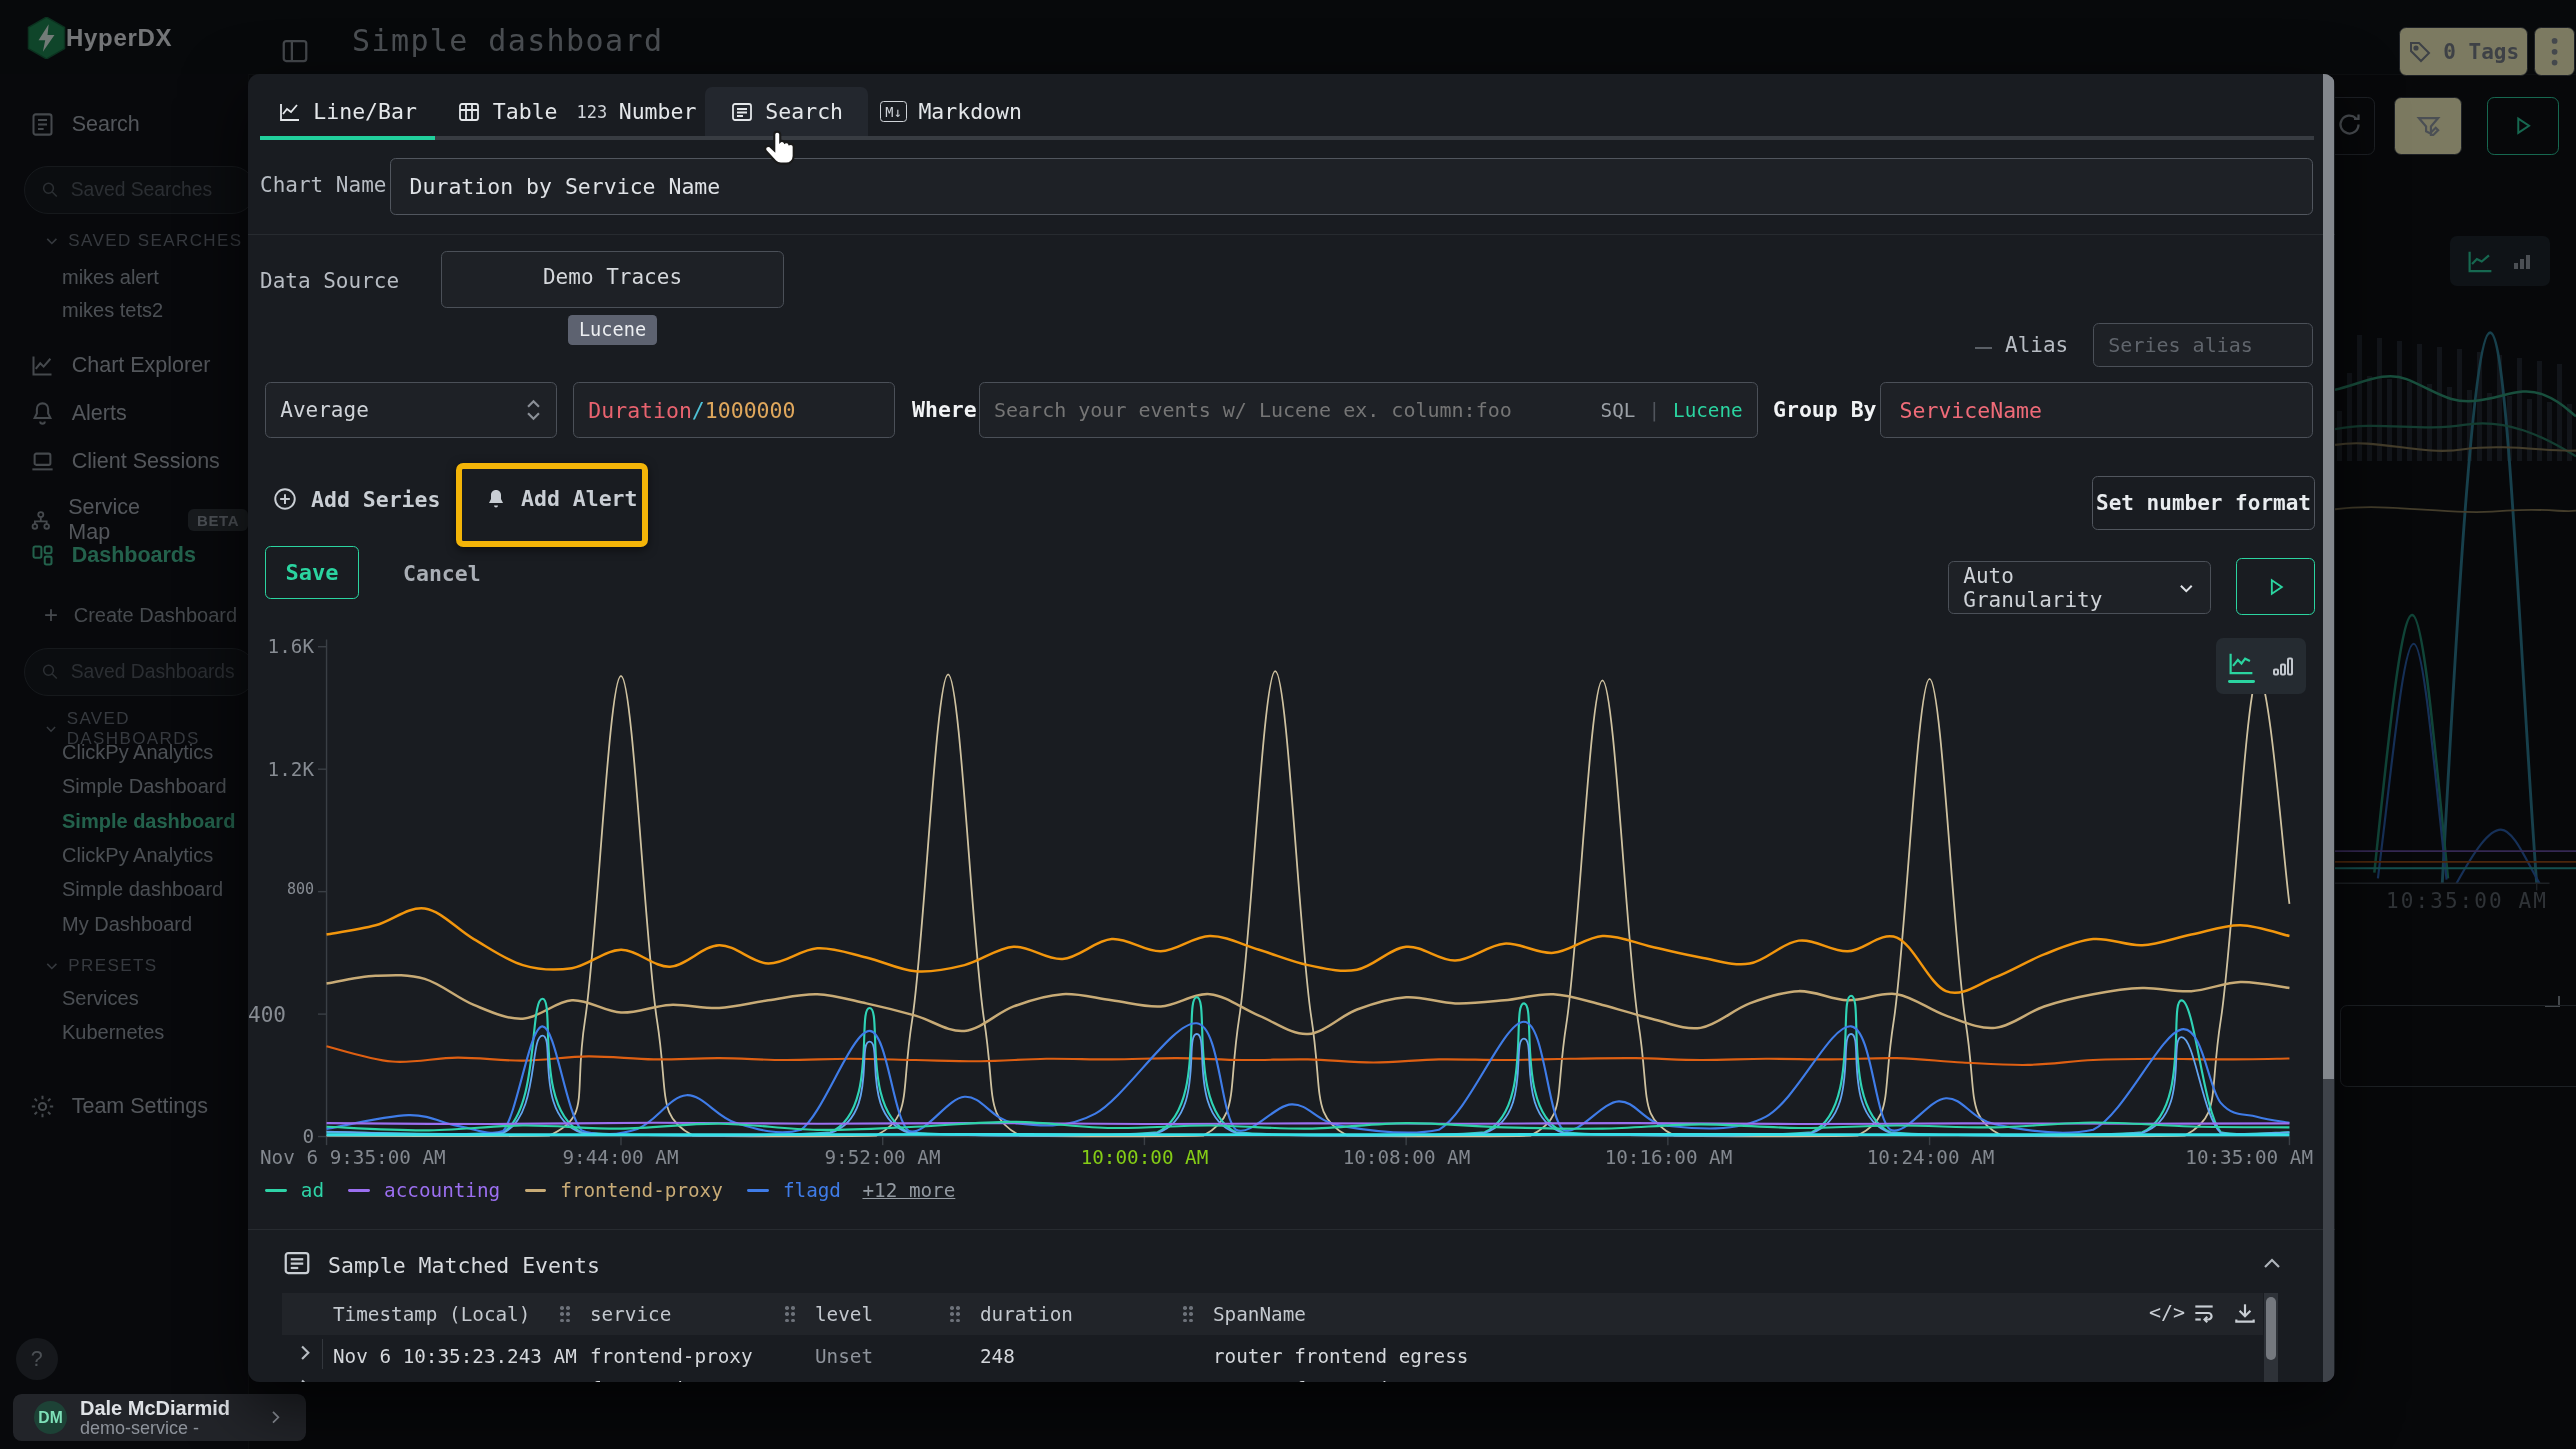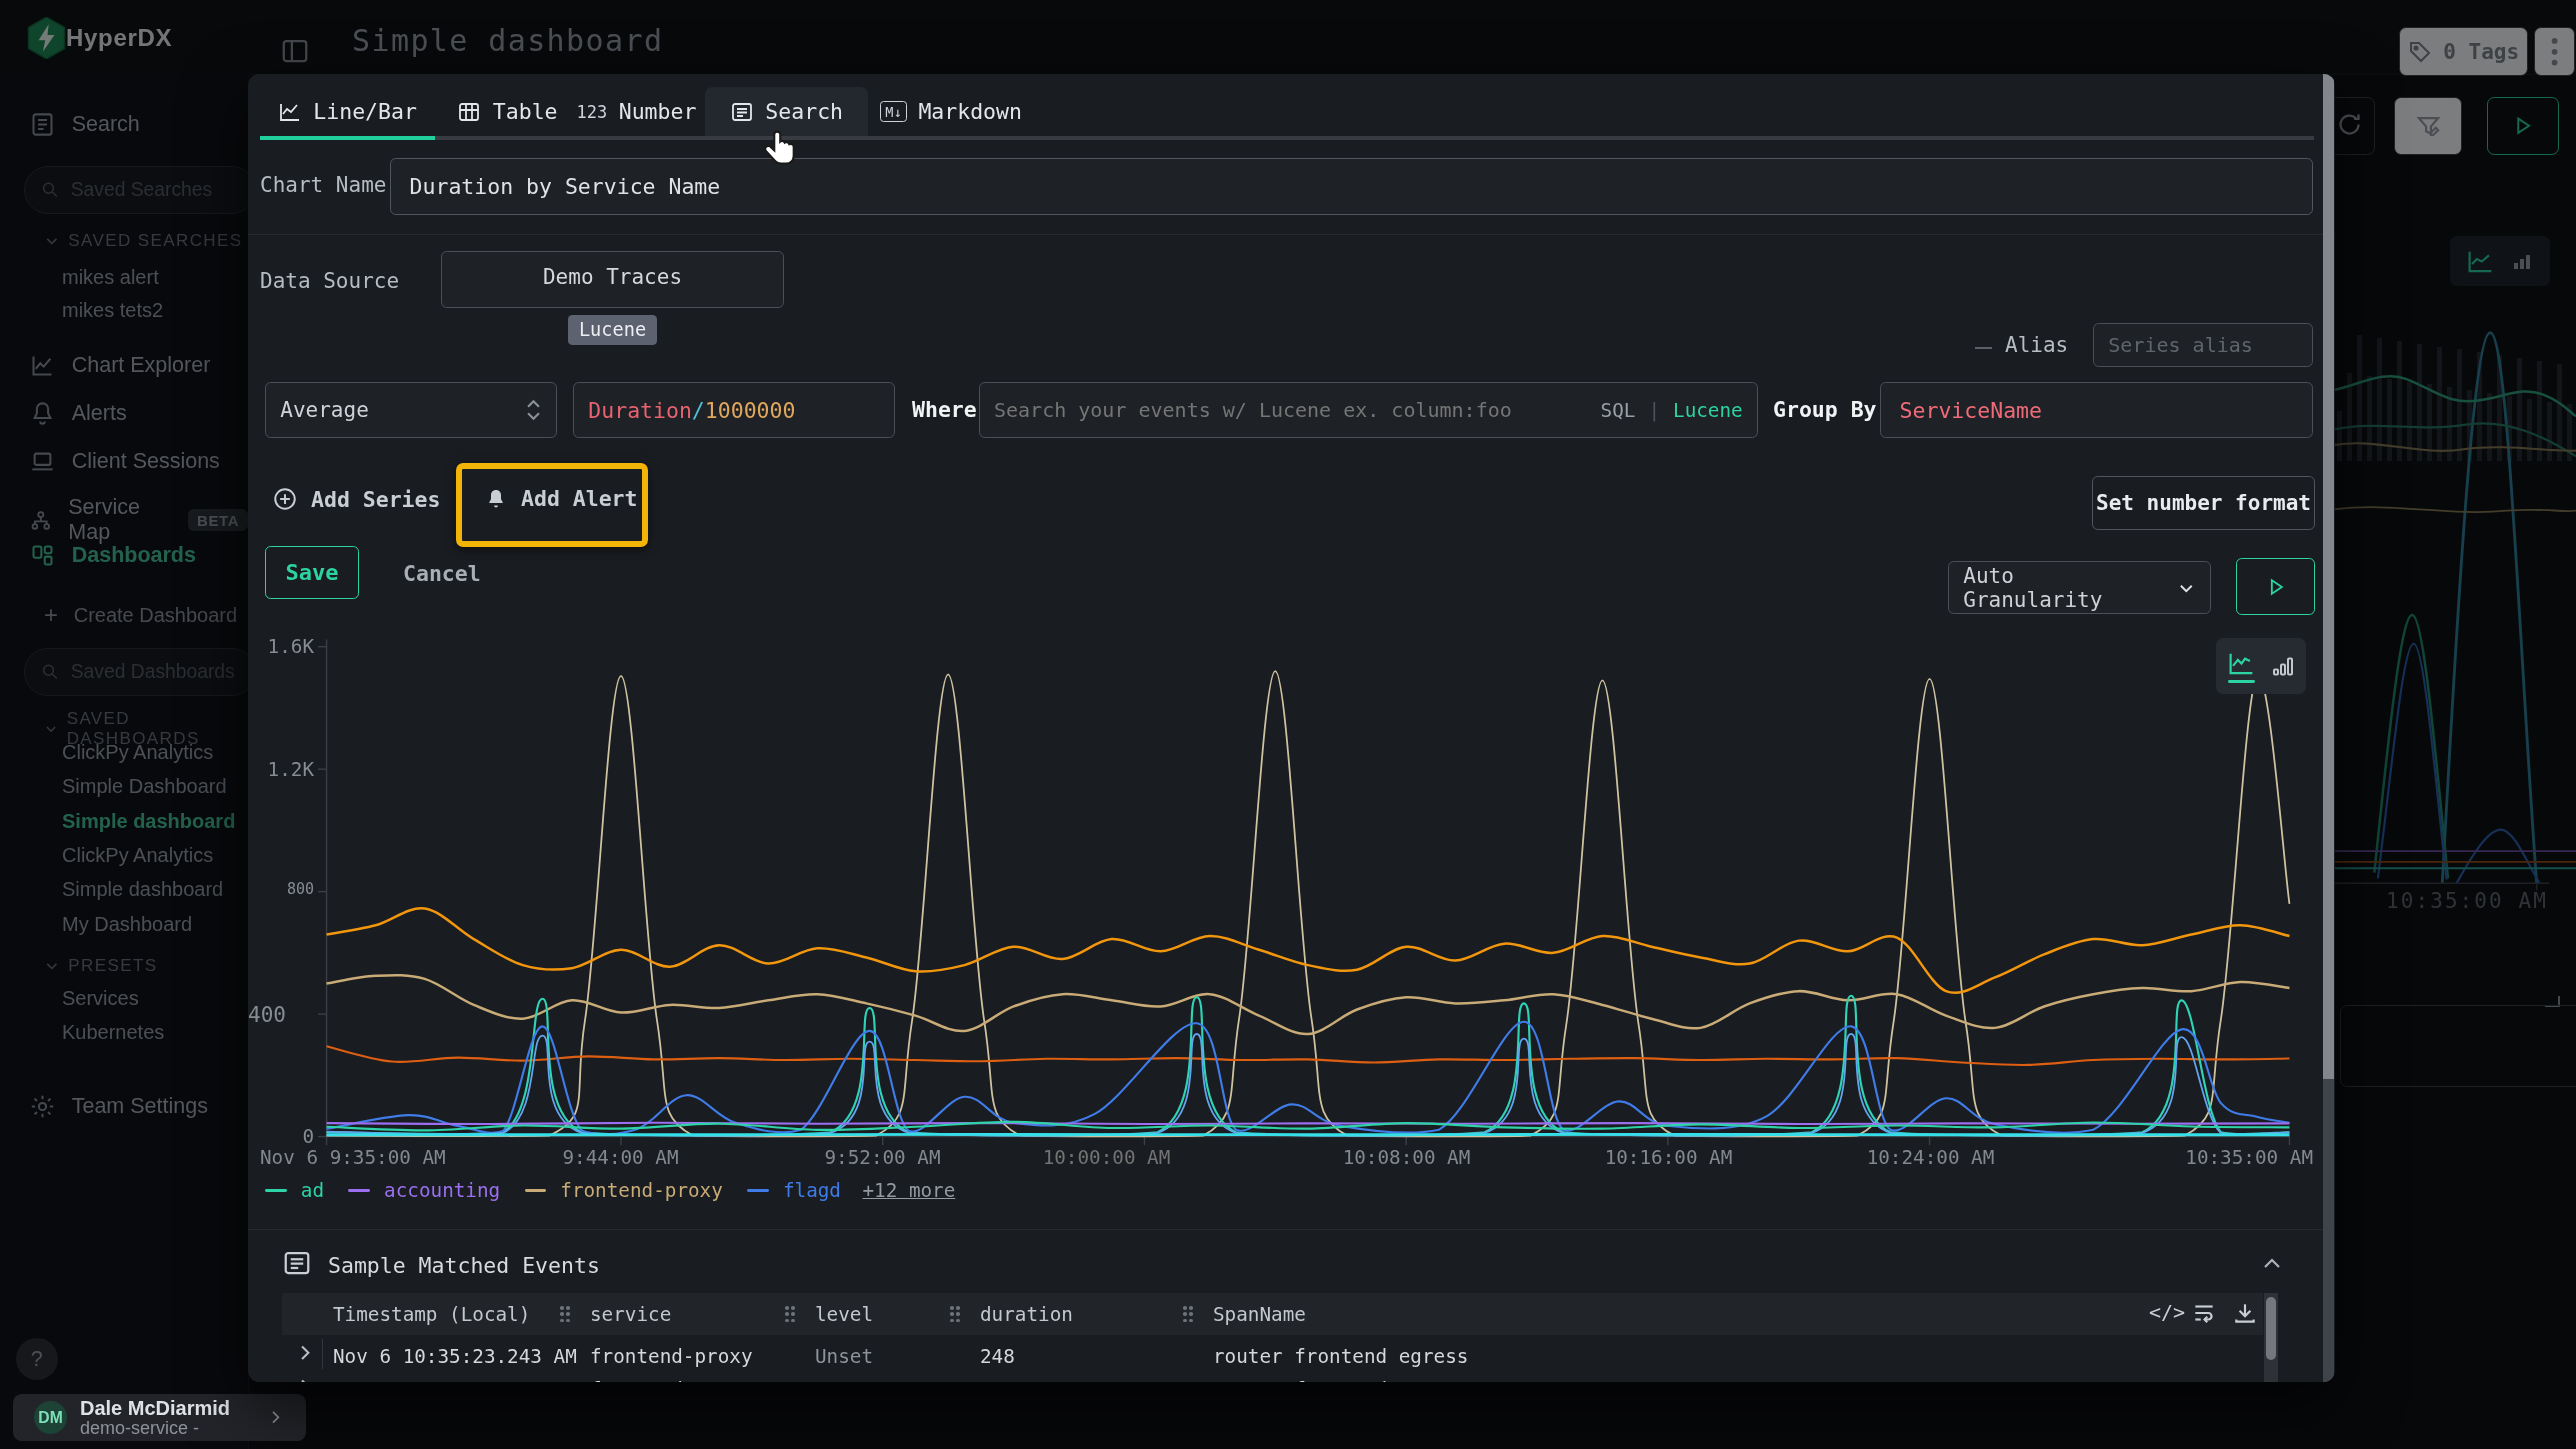--- a/index.html
+++ b/index.html
@@ -6,21 +6,21 @@
   .stage{position:relative;width:2576px;height:1450px;overflow:hidden;background:#0b0c0e;
          font-family:"DejaVu Sans Mono",monospace;color:#e8eaed;}
   .abs{position:absolute;}
   .sans{font-family:"Liberation Sans","DejaVu Sans",sans-serif;}
 
   
   .topbar{left:0;top:0;width:2576px;height:74px;background:#0c0d10;border-bottom:0.7px solid #17191d;}
   .brand{left:27px;top:17px;display:flex;align-items:center;}
   .brand-name{font-size:24px;font-weight:bold;color:#eceef1;letter-spacing:0.7px;}
   .page-title{left:352px;top:23px;font-size:30px;color:#9aa0a6;letter-spacing:1.4px;}
-  .btn-outline{border:1.4px solid #3a3e45;border-radius:7.2px;background:#ffffff;display:flex;align-items:center;justify-content:center;gap:11.4px;}
+  .btn-outline{border:1.4px solid #3a3e45;border-radius:7.2px;background:#fef9c3;display:flex;align-items:center;justify-content:center;gap:11.4px;}
   .tags-btn{left:2399px;top:27px;width:127px;height:47px;color:#7d828a;font-size:21px;font-weight:bold;}
   .kebab-btn{left:2534px;top:27px;width:39px;height:47px;}
 
   
   .sidebar{left:0;top:74px;width:248px;height:1375px;background:#0d0e11;border-right:0.7px solid #15171b;}
   .side-item{display:flex;align-items:center;gap:15.7px;font-size:21.5px;color:#a9aeb6;}
   .side-sub{font-size:20px;color:#9aa0a8;}
   .group-label{display:flex;align-items:center;gap:8.6px;font-size:17px;color:#6d727b;letter-spacing:1.4px;}
   .pill-input{display:flex;align-items:center;gap:10px;background:#141619;border:1.4px solid #2a2e34;border-radius:24px;padding:0 15.7px;}
   .pill-input input{background:transparent;border:none;outline:none;color:#8d939b;font-size:19.3px;width:100%;font-family:"Liberation Sans",sans-serif;}
@@ -461,21 +461,21 @@
         <path d="M0 689.296875C19.0625 686.0859375 83.875 670.7447916666666 114.375 670.03125C144.875 669.3177083333334 160.8875 681.3052083333333 183 685.015625C205.1125 688.7260416666667 227.22500000000005 700 247.05000000000004 692.29375C266.87500000000006 669.1036458333334 283.65 546.0177083333333 301.95 545.875C320.25 545.7322916666667 334.7375 667.5338541666666 356.85 691.4375C378.96250000000003 700 410.225 697.5026041666666 434.625 689.296875C459.025 681.0911458333334 480.37499999999994 643.6302083333334 503.24999999999994 642.203125C526.125 640.7760416666666 545.1875 672.6713541666667 571.875 680.734375C598.5625 688.7973958333333 632.1125 700 663.375 690.58125C694.6375 669.175 734.2875 552.0114583333333 759.45 552.296875C784.6125000000001 552.5822916666667 792.2375000000001 676.9526041666667 814.35 692.29375C836.4625 700 867.725 646.2703125 892.125 644.34375C916.525 642.4171875 930.2499999999999 676.8098958333334 960.7499999999999 680.734375C991.2499999999999 684.6588541666666 1032.425 691.0807291666666 1075.125 667.890625C1117.825 644.7005208333334 1184.1625000000001 537.8119791666667 1216.95 541.59375C1249.7375 545.3755208333333 1249.7375 671.6723958333333 1271.85 690.58125C1293.9624999999999 700 1325.225 655.9744791666667 1349.625 655.046875C1374.025 654.1192708333333 1383.9375000000002 679.0932291666667 1418.2500000000002 685.015625C1452.5625000000002 690.9380208333333 1512.8 700 1555.5 690.58125C1598.2 666.3208333333333 1645.4750000000001 539.453125 1674.45 539.453125C1703.425 539.453125 1707.2375 672.0291666666666 1729.35 690.58125C1751.4624999999999 700 1782.725 651.6932291666667 1807.125 650.765625C1831.525 649.8380208333333 1841.4375 681.4479166666666 1875.75 685.015625C1910.0625 688.5833333333334 1970.2999999999997 695.3619791666666 2012.9999999999998 672.171875C2055.7 648.9817708333334 2102.9750000000004 542.8067708333333 2131.9500000000003 545.875C2160.925 548.9432291666667 2164.7375 673.8130208333333 2186.85 690.58125C2208.9624999999996 700 2240.225 647.76875 2264.625 646.484375C2289.025 645.2 2298.9375 675.5255208333333 2333.25 682.875C2367.5625 690.2244791666667 2427.0375 700 2470.5 690.58125C2513.9625 668.4614583333333 2564.2875000000004 556.4354166666667 2594.025 550.15625C2623.7625 543.8770833333333 2631.3875 632.5703125 2648.9249999999997 652.90625C2666.4624999999996 673.2421875 2683.2375 667.5338541666666 2699.25 672.171875C2715.2625 676.8098958333334 2737.375 679.3072916666666 2745 680.734375" fill="none" stroke="#3f7ce8" stroke-width="3"></path>
         <path d="M0 693.15C41.175000000000004 693.4354166666667 196.72500000000005 700 247.05000000000004 694.8625000000001C297.37500000000006 672.4572916666667 283.65 558.71875 301.95 558.71875C320.25 558.71875 289.75 672.171875 356.85 694.8625000000001C423.95000000000005 700 637.4499999999999 700 704.55 694.8625000000001C771.65 673.5989583333334 741.1500000000001 567.28125 759.45 567.28125C777.75 567.28125 747.25 673.5989583333334 814.35 694.8625000000001C881.45 700 1094.95 700 1162.05 694.8625000000001C1229.1499999999999 671.8151041666667 1198.65 556.578125 1216.95 556.578125C1235.25 556.578125 1204.75 671.8151041666667 1271.85 694.8625000000001C1338.9499999999998 700 1552.4499999999998 700 1619.55 694.8625000000001C1686.65 672.8854166666667 1656.15 563 1674.45 563C1692.75 563 1662.25 672.8854166666667 1729.35 694.8625000000001C1796.4499999999998 700 2009.9499999999996 700 2077.0499999999997 694.8625000000001C2144.1499999999996 671.8151041666667 2113.65 556.578125 2131.9500000000003 556.578125C2150.2500000000005 556.578125 2118.9875 671.8151041666667 2186.85 694.8625000000001C2254.7124999999996 700 2471.2625 700 2539.125 694.8625000000001C2606.9875 672.5286458333334 2575.7250000000004 560.859375 2594.025 560.859375C2612.325 560.859375 2623.7625 672.6713541666668 2648.9249999999997 694.8625000000001C2674.0874999999996 700 2728.9875 694.1489583333333 2745 694.00625" fill="none" stroke="#63a4f0" stroke-width="2.5"></path>
         <path d="M0 681.1625C38.125 681.3765625 152.5 682.5182291666666 228.75 682.446875C305 682.3755208333333 381.25 680.8057291666667 457.5 680.734375C533.75 680.6630208333333 610 681.9473958333333 686.25 682.01875C762.5 682.0901041666666 838.75 681.0911458333334 915 681.1625C991.25 681.2338541666667 1067.5 682.3755208333333 1143.75 682.446875C1220 682.5182291666666 1296.25 681.6619791666667 1372.5 681.590625C1448.75 681.5192708333334 1525 682.0901041666666 1601.25 682.01875C1677.5 681.9473958333333 1753.75 681.0911458333334 1830 681.1625C1906.25 681.2338541666667 1982.5 682.3755208333333 2058.75 682.446875C2135 682.5182291666666 2211.25 681.6619791666667 2287.5 681.590625C2363.75 681.5192708333334 2440 682.01875 2516.25 682.01875C2592.5 682.01875 2706.875 681.6619791666667 2745 681.590625" fill="none" stroke="#9b6ff0" stroke-width="3"></path>
         <path d="M0 686.3C22.875 687.15625 91.5 691.7229166666666 137.25 691.4375C183 691.1520833333334 228.75 685.015625 274.5 684.5875C320.25 684.159375 366 689.296875 411.75 688.86875C457.5 688.440625 503.25 681.7333333333333 549 682.01875C594.75 682.3041666666666 640.5 689.8677083333333 686.25 690.58125C732 691.2947916666666 777.75 688.1552083333333 823.5 686.3C869.25 684.4447916666666 914.9999999999999 679.1645833333332 960.7499999999999 679.4499999999999C1006.4999999999999 679.7354166666667 1052.25 687.15625 1098 688.0125C1143.75 688.8687500000001 1189.5 684.4447916666667 1235.25 684.5875C1281 684.7302083333333 1326.75 689.4395833333333 1372.5 688.86875C1418.25 688.2979166666667 1464.0000000000002 681.4479166666667 1509.7500000000002 681.1625C1555.5000000000002 680.8770833333333 1601.25 685.871875 1647 687.15625C1692.75 688.440625 1738.5 689.5822916666666 1784.25 688.86875C1830 688.1552083333333 1875.7499999999998 683.0177083333333 1921.4999999999998 682.875C1967.2499999999998 682.7322916666667 2013 687.7270833333334 2058.75 688.0125C2104.5 688.2979166666667 2150.25 684.7302083333333 2196 684.5875C2241.75 684.4447916666667 2287.5 687.8697916666666 2333.25 687.15625C2379 686.4427083333334 2424.75 680.5203124999999 2470.5 680.30625C2516.25 680.0921875 2562 684.7302083333334 2607.75 685.871875C2653.5 687.0135416666667 2722.125 686.9421875 2745 687.15625" fill="none" stroke="#2ed3a7" stroke-width="3"></path>
         <path d="M0 697.43125C76.25 697.43125 305 697.5026041666666 457.5 697.43125C610 697.3598958333333 762.5 697.003125 915 697.003125C1067.5 697.003125 1220 697.43125 1372.5 697.43125C1525 697.43125 1677.5 697.003125 1830 697.003125C1982.5 697.003125 2135 697.3598958333333 2287.5 697.43125C2440 697.5026041666666 2668.75 697.43125 2745 697.43125" fill="none" stroke="#36dfe7" stroke-width="4"></path>
       </svg>
     <div id="x-labels" class="abs" style="left:0;top:1072px;height:29px;width:2087px;">
         <div style="position: absolute; font-size: 19.3px; color: rgb(131, 136, 143); white-space: nowrap; left: 12px;">Nov 6 9:35:00 AM</div>
         <div style="position: absolute; font-size: 19.3px; color: rgb(131, 136, 143); white-space: nowrap; left: 265px; width: 215px; text-align: center;">9:44:00 AM</div>
         <div style="position: absolute; font-size: 19.3px; color: rgb(131, 136, 143); white-space: nowrap; left: 527px; width: 215px; text-align: center;">9:52:00 AM</div>
-        <div style="position: absolute; font-size: 19.3px; color: #737373; white-space: nowrap; left: 751px; width: 215px; text-align: center;">10:00:00 AM</div>
+        <div style="position: absolute; font-size: 19.3px; color: #84cc16; white-space: nowrap; left: 789px; width: 215px; text-align: center;">10:00:00 AM</div>
         <div style="position: absolute; font-size: 19.3px; color: rgb(131, 136, 143); white-space: nowrap; left: 1051px; width: 215px; text-align: center;">10:08:00 AM</div>
         <div style="position: absolute; font-size: 19.3px; color: rgb(131, 136, 143); white-space: nowrap; left: 1313px; width: 215px; text-align: center;">10:16:00 AM</div>
         <div style="position: absolute; font-size: 19.3px; color: rgb(131, 136, 143); white-space: nowrap; left: 1575px; width: 215px; text-align: center;">10:24:00 AM</div>
         <div style="position: absolute; font-size: 19.3px; color: rgb(131, 136, 143); white-space: nowrap; left: 1850px; width: 215px; text-align: right;">10:35:00 AM</div>
       </div>
 
     <div class="abs" style="left:17px;top:1105px;display:flex;align-items:center;gap:14.3px;font-size:19.3px;">
       <span class="legend-dash" style="background: rgb(46, 211, 167);"></span>
       <span style="color: rgb(46, 211, 167);">ad</span>
       <span class="legend-dash" style="margin-left: 10px; background: rgb(155, 111, 240);"></span>

